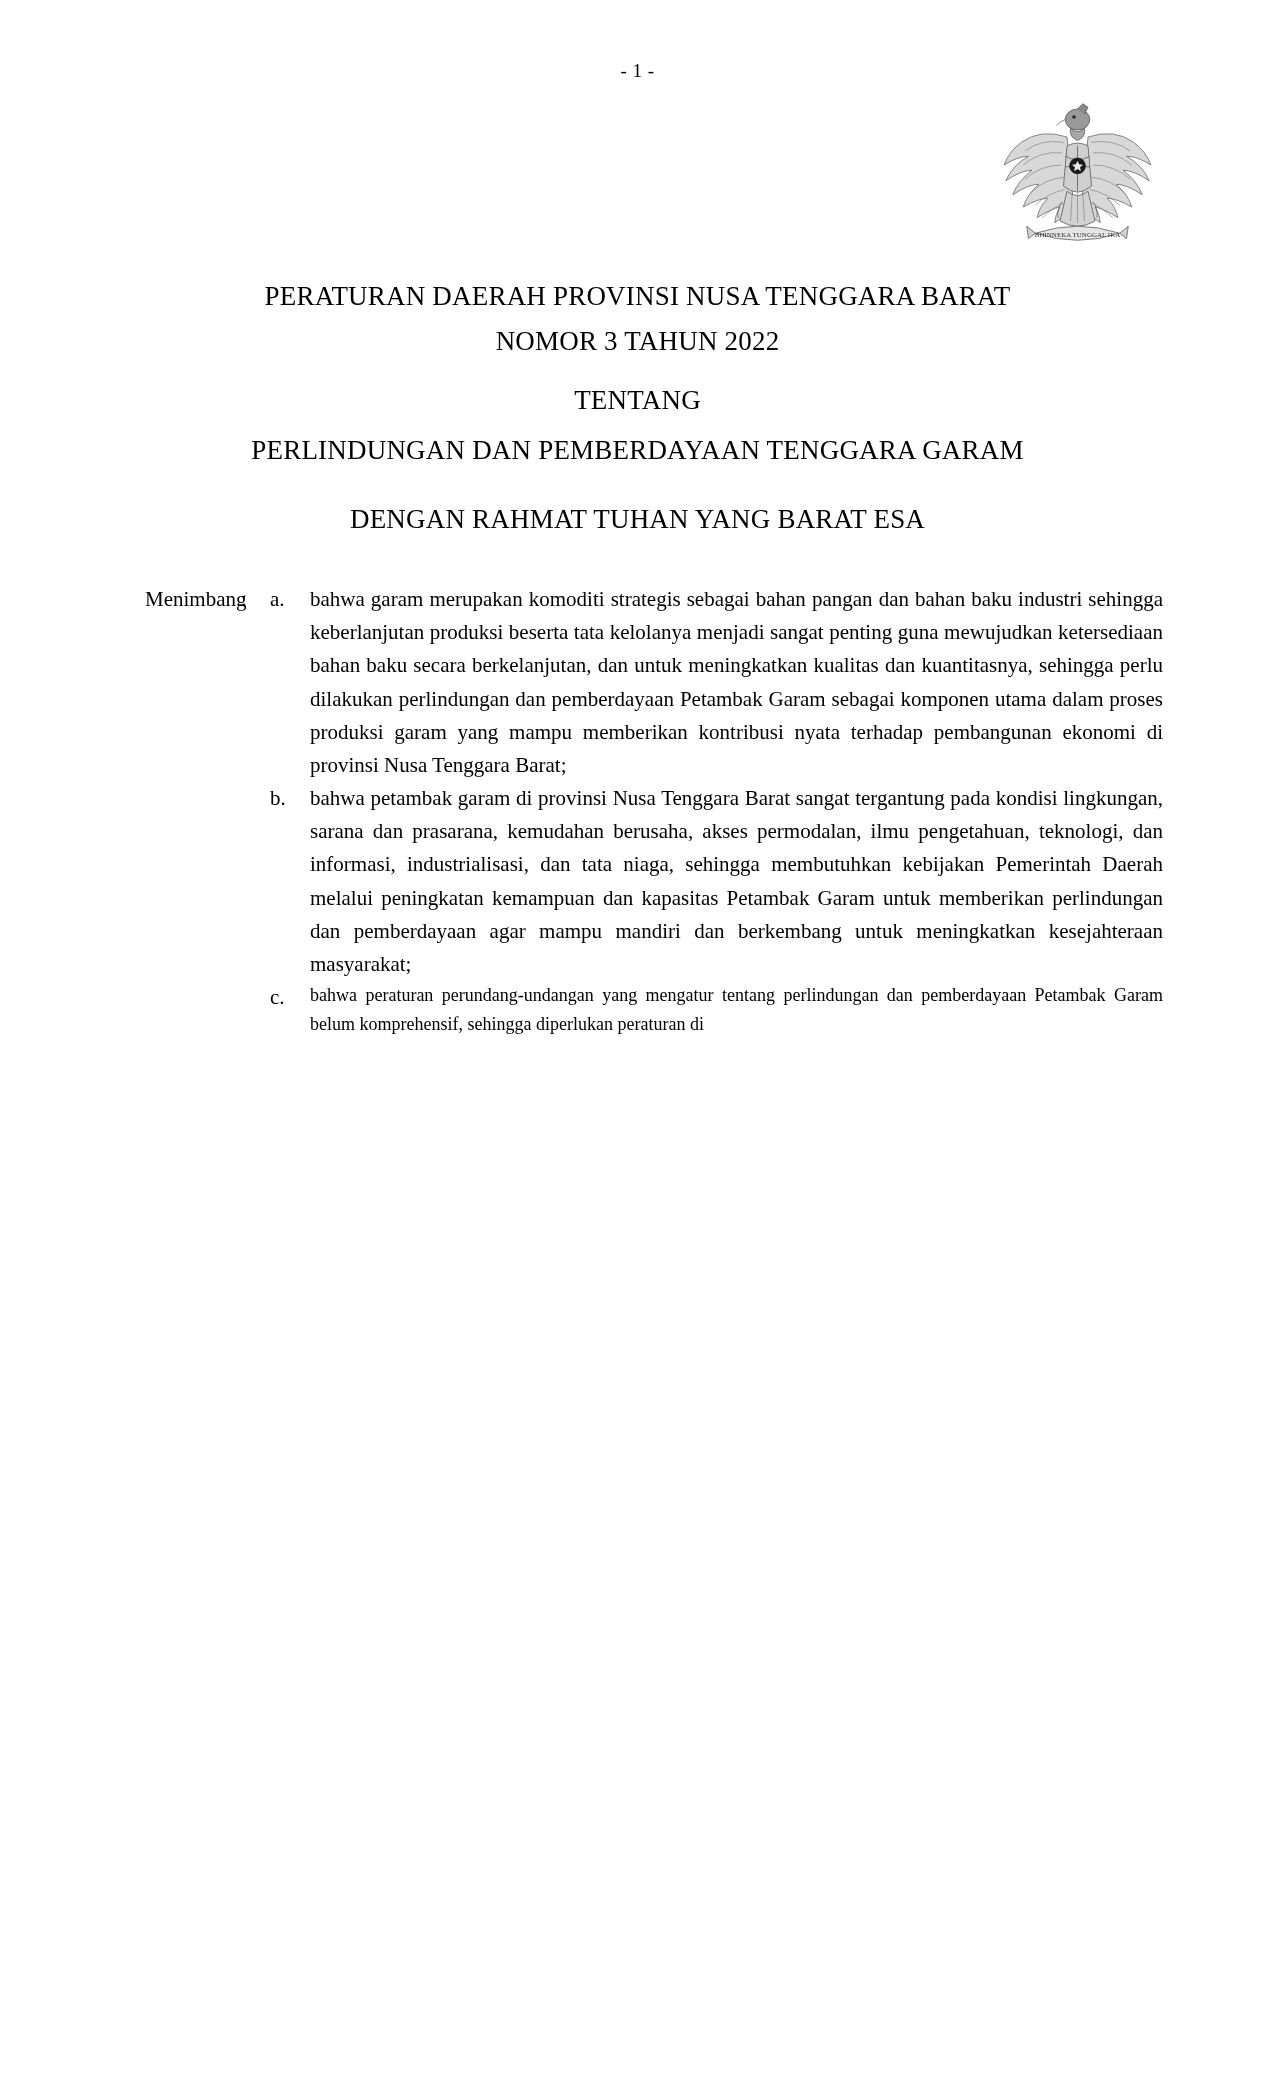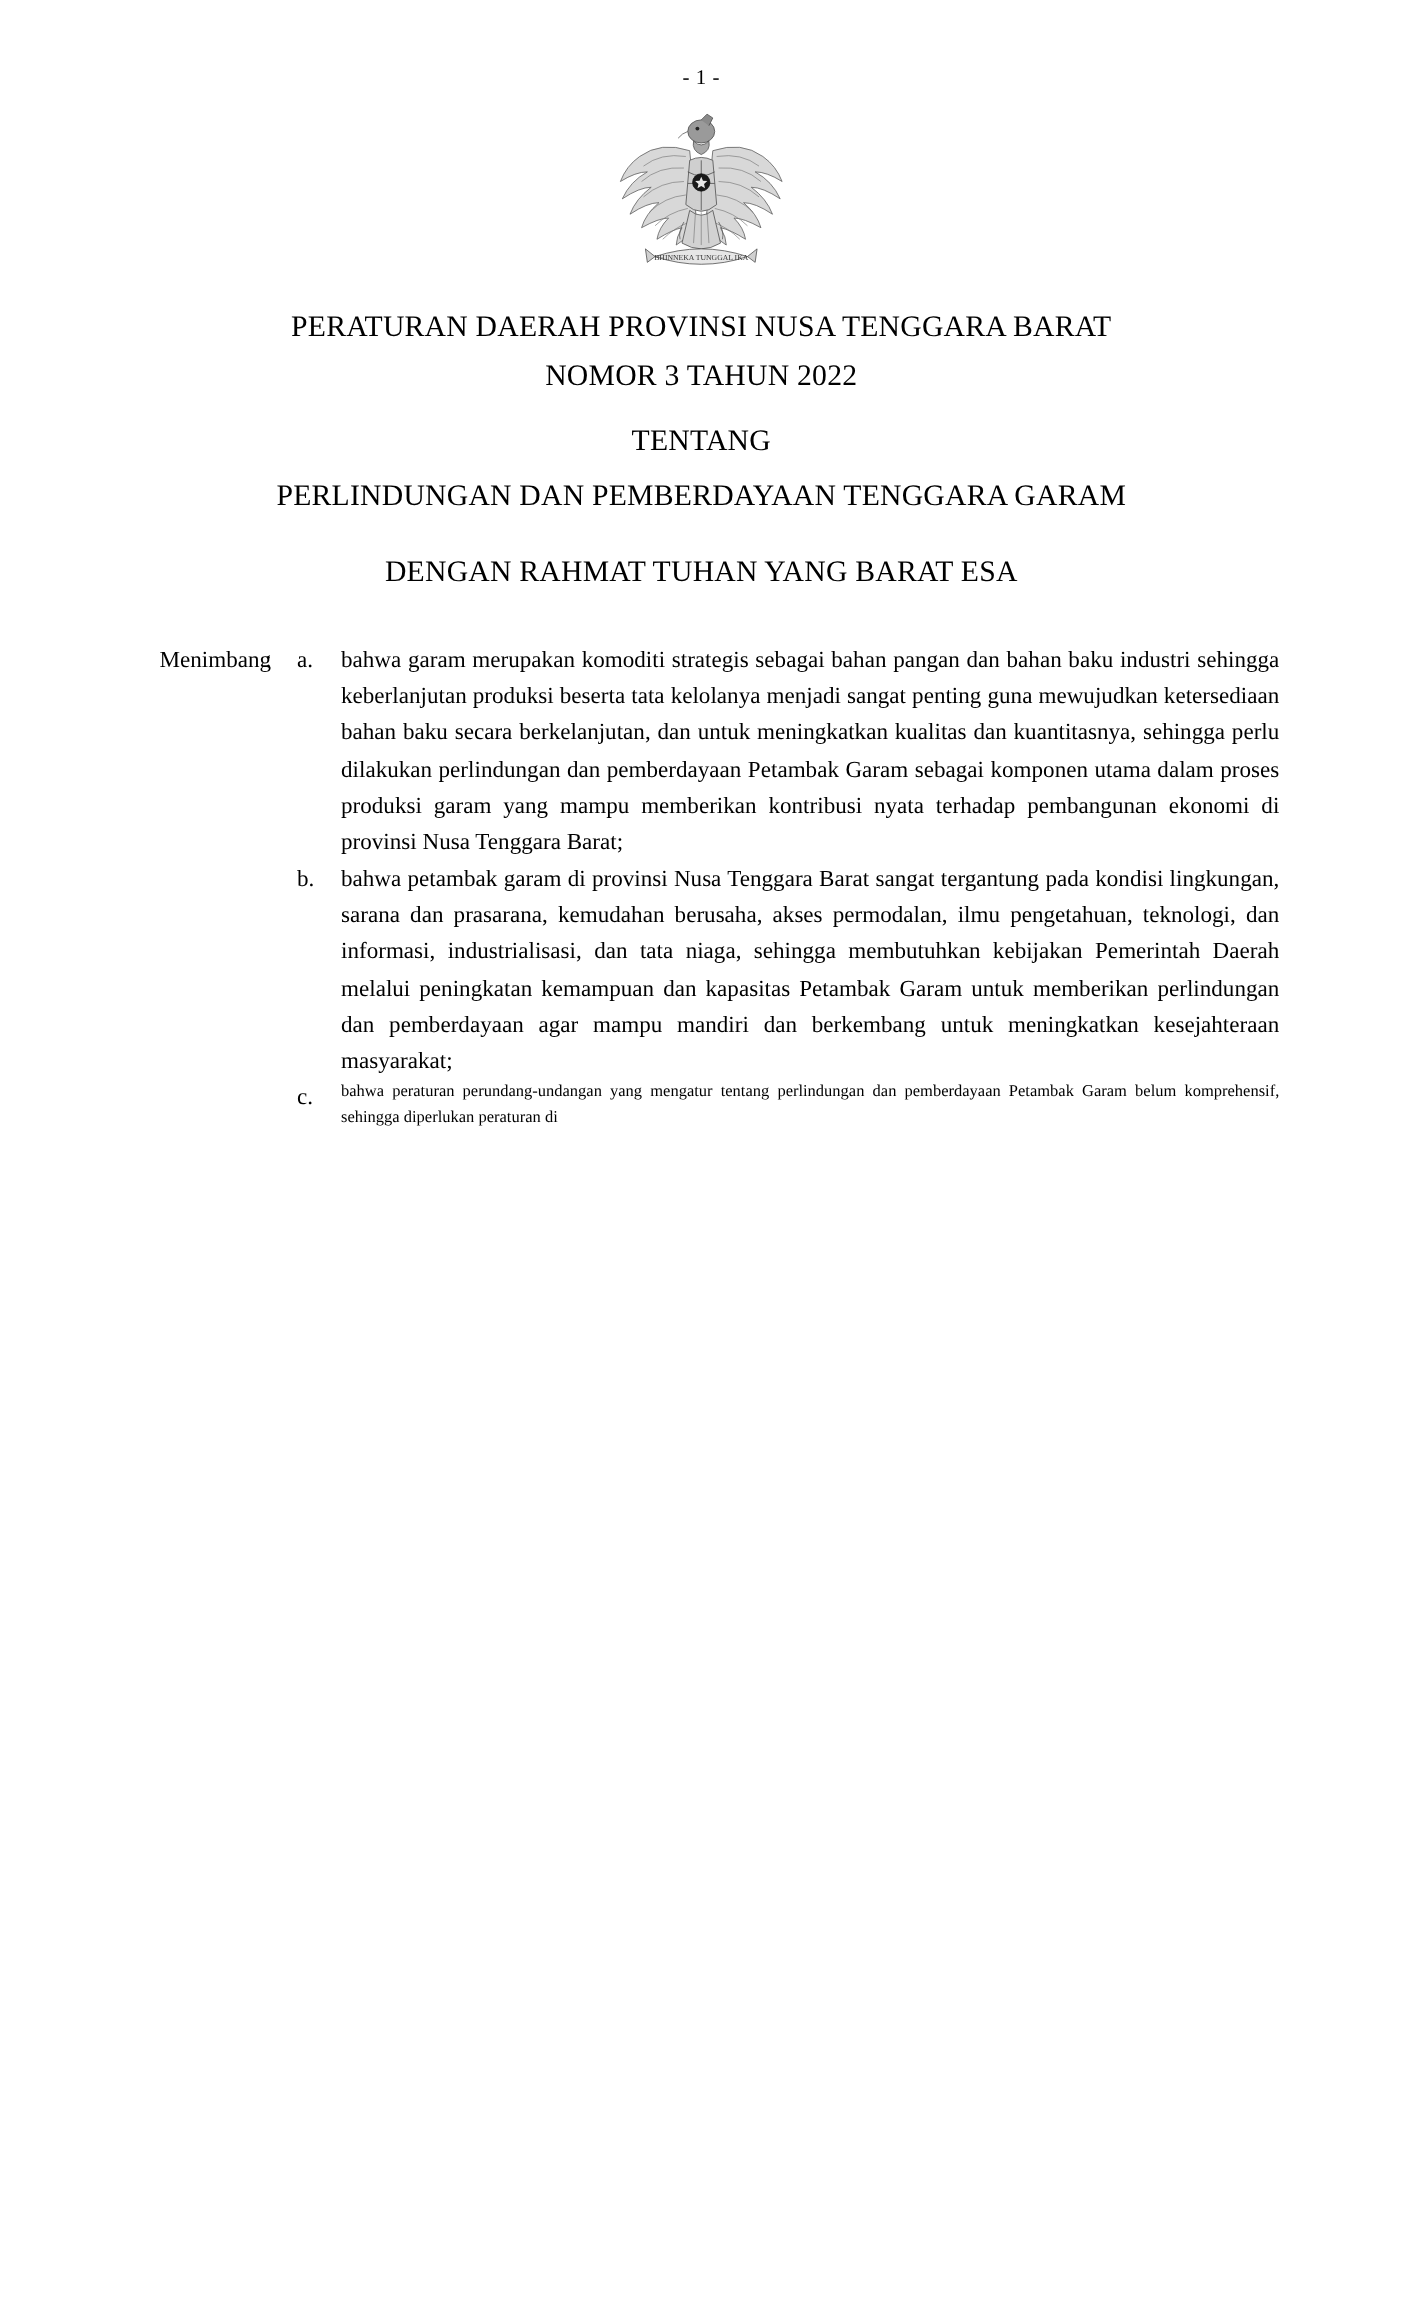--- a/index.html
+++ b/index.html
@@ -23,21 +23,21 @@
     position: relative;
   }
   .page-number {
     text-align: center;
     font-size: 19px;
     letter-spacing: 0.5px;
     margin: 0 0 6px 0;
   }
   .emblem-wrap {
     display: flex;
-    justify-content: center;
+    justify-content: flex-end;
     align-items: flex-start;
     margin-bottom: 18px;
   }
   .emblem {
     width: 175px;
     height: 175px;
     display: block;
   }
   .title-main {
     text-align: center;
@@ -95,21 +95,21 @@
   }
   .cons-text {
     flex: 1 1 auto;
     text-align: justify;
     text-align-last: left;
     line-height: 1.58;
     padding-right: 2px;
     hyphens: none;
   }
   .cons-text.squeeze {
-    font-size: 15px;
+    font-size: 18px;
   }
 </style>
 </head>
 <body>
 
 <div class="page">
 
   <div class="page-number">- 1 -</div>
 
   <div class="emblem-wrap">

